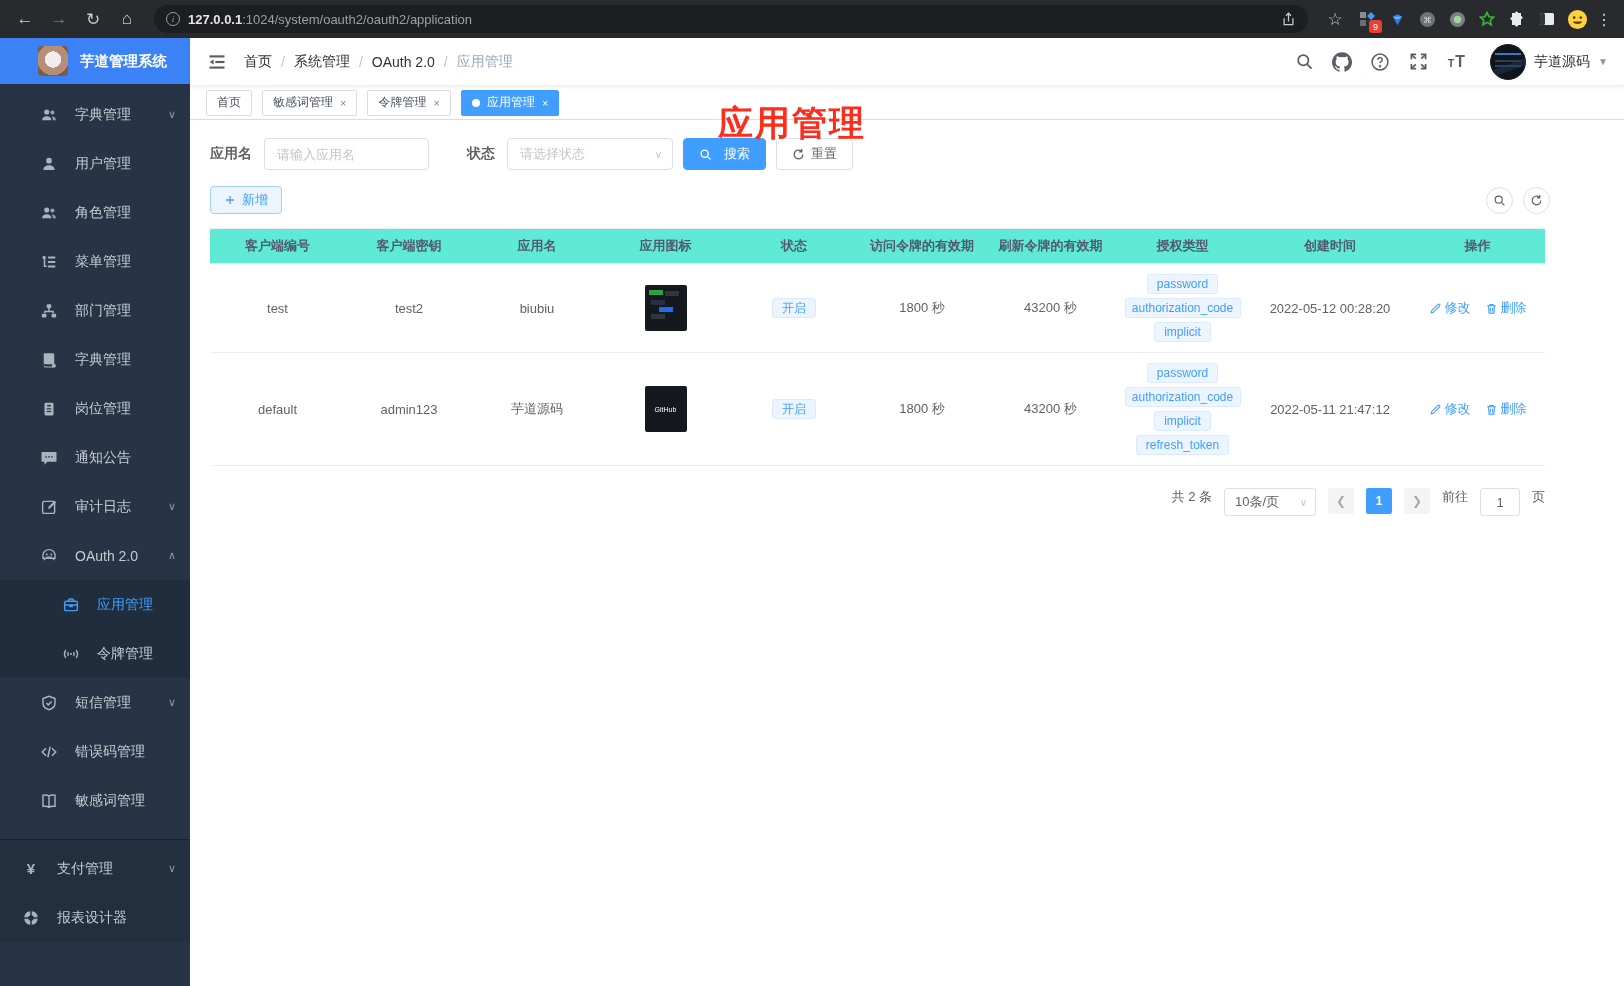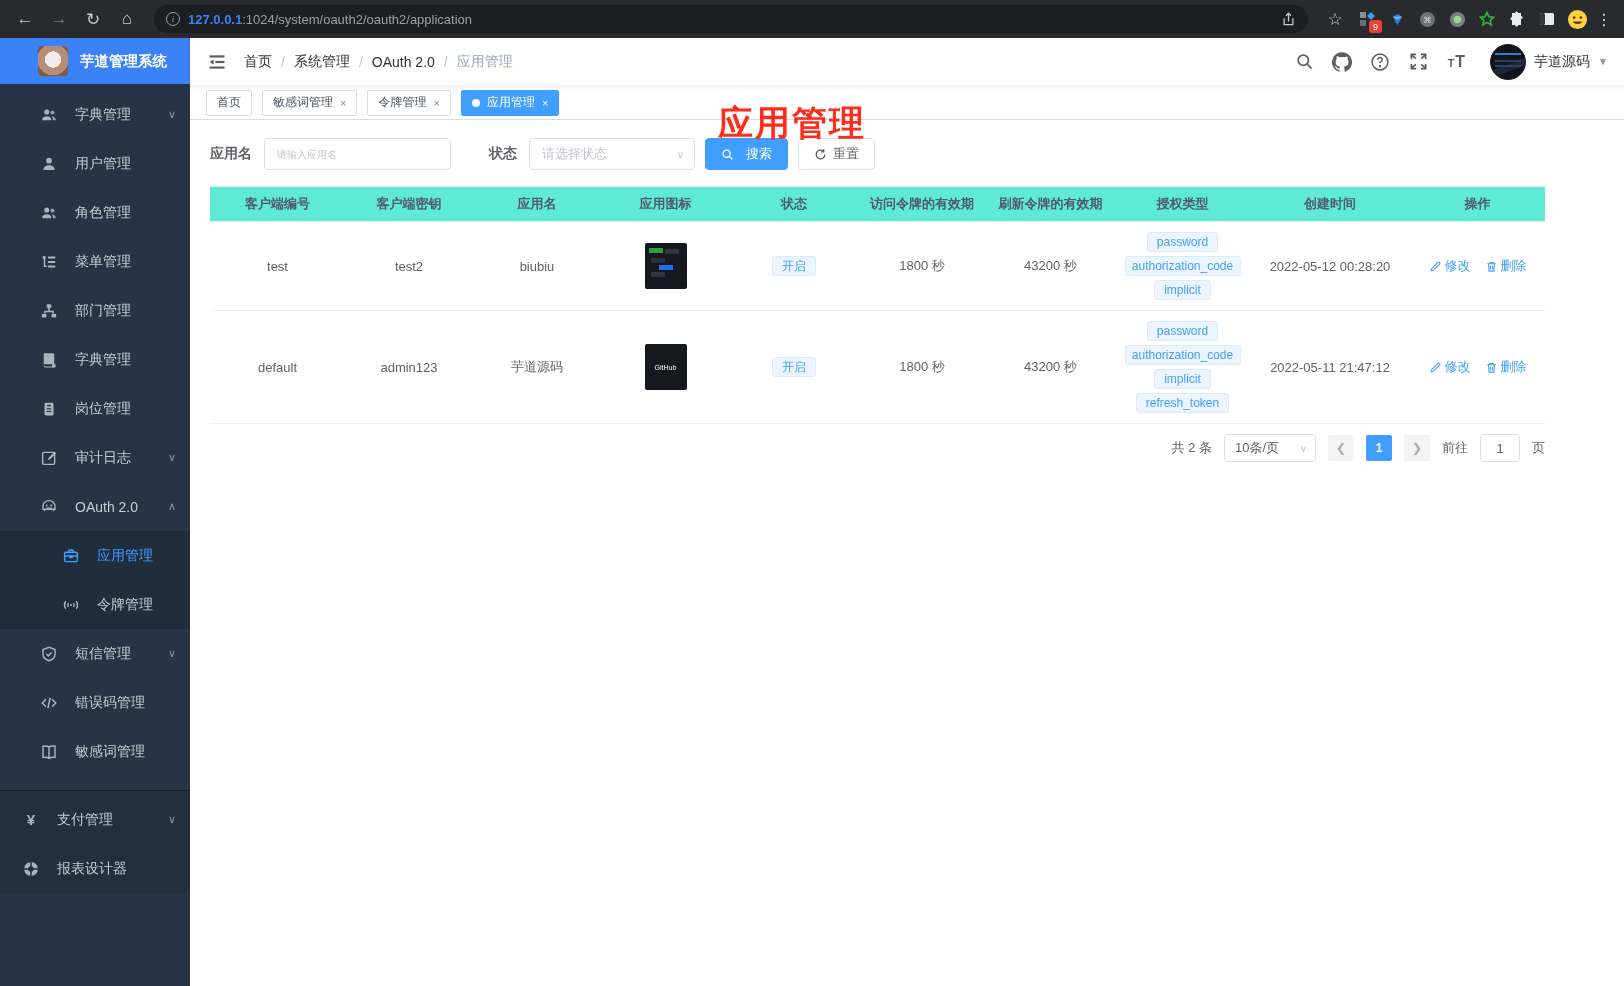--- a/index.html
+++ b/index.html
@@ -8,21 +8,21 @@
   .icn { display:inline-flex; align-items:center; justify-content:center; }
   .icn svg { display:block; }
 
   
   .browser { height:38px; background:#282a2d; display:flex; align-items:center; padding:0 10px; gap:4px; }
   .b-nav { color:#c8cace; font-size:17px; width:30px; height:30px; display:flex; align-items:center; justify-content:center; border-radius:50%; }
   .b-nav.dim { color:#74777b; }
   .urlbar { flex:1; height:28px; background:#1d1e21; border-radius:14px; margin:0 8px; display:flex; align-items:center; padding:0 12px; gap:8px; min-width:0; }
   .urlbar .info { width:14px; height:14px; border:1.4px solid #9aa0a6; border-radius:50%; color:#9aa0a6; font-size:9px; display:flex; align-items:center; justify-content:center; font-style:italic; font-family:"Liberation Serif",serif; }
   .url-text { font-size:13px; color:#9aa0a6; white-space:nowrap; overflow:hidden; }
-  .url-text b { color:#3b82f6; font-weight:700; }
+  .url-text b { color:#e5e5e5; font-weight:700; }
   .urlbar .share { margin-left:auto; }
   .ext { width:26px; height:26px; display:flex; align-items:center; justify-content:center; position:relative; color:#d7d9dc; }
   .ext .badge9 { position:absolute; right:-2px; bottom:-1px; background:#e94235; color:#fff; font-size:9px; min-width:13px; height:13px; border-radius:3px; display:flex; align-items:center; justify-content:center; padding:0 2px; }
   .dots { color:#d7d9dc; font-size:16px; letter-spacing:0; width:20px; text-align:center; }
 
   
   .app { display:flex; height:948px; }
   .sidebar { width:190px; background:#263445; color:#c5cbd3; display:flex; flex-direction:column; flex-shrink:0; }
   .logo-bar { height:46px; background:#3b82f6; display:flex; align-items:center; padding-left:38px; gap:12px; }
   .logo-img { width:30px; height:30px; border-radius:4px; background:radial-gradient(circle at 50% 45%, #f3ecec 0 36%, #b68d76 37% 70%, #7d5b48 71%); }
@@ -63,21 +63,21 @@
 
   .annotation { position:absolute; left:528px; top:62px; font-size:35px; font-weight:700; letter-spacing:2px; z-index:5; pointer-events:none; }
 
   .content { flex:1; padding:18px 20px 0 20px; overflow:hidden; }
   .inner { width:1340px; }
 
   
   .filters { display:flex; align-items:center; margin-bottom:16px; }
   .f-label { font-size:14px; color:#606266; font-weight:700; margin-right:12px; }
   .f-label.n2 { margin-left:38px; }
-  .f-input { width:187px; height:32px; border:1px solid #dcdfe6; border-radius:4px; padding:4px 12px; font-size:10px; color:#606266; outline:none; font-family:inherit; }
+  .f-input { width:165px; height:32px; border:1px solid #dcdfe6; border-radius:4px; padding:4px 12px; font-size:13px; color:#606266; outline:none; font-family:inherit; }
   .f-input::placeholder { color:#c0c4cc; }
   .f-select { width:166px; height:32px; border:1px solid #dcdfe6; border-radius:4px; display:flex; align-items:center; justify-content:space-between; padding:0 10px 0 12px; font-size:13px; color:#c0c4cc; cursor:pointer; }
   .f-select .sel-caret { color:#c0c4cc; }
   .btn { height:32px; border-radius:4px; font-size:13px; display:inline-flex; align-items:center; justify-content:center; gap:6px; cursor:pointer; border:1px solid #dcdfe6; background:#fff; color:#606266; padding:0 15px; font-family:inherit; }
   .btn.primary { background:#409eff; border-color:#409eff; color:#fff; }
   .btn.search-btn { margin-left:10px;gap:12px; }
   .btn.reset-btn { margin-left:10px; }
 
   .toolbar-row { display:flex; align-items:center; margin-bottom:14px; }
   .btn.add { height:28px; background:#ecf5ff; border:1px solid #a0cfff; color:#409eff; padding:0 13px; font-size:13px; }
@@ -94,21 +94,21 @@
   .app-icon.dark-screenshot:after { content:""; position:absolute; left:4px; top:5px; width:14px; height:5px; background:#2ea043; box-shadow:16px 1px 0 #30363d, 2px 10px 0 #263040, 10px 17px 0 #1f6feb, 2px 24px 0 #30363d; }
   .app-icon.github { display:flex; align-items:center; justify-content:center; color:#fff; font-size:7px; }
   .tag { display:inline-flex; align-items:center; justify-content:center; height:20px; padding:0 9px; background:#ecf5ff; border:1px solid #d9ecff; color:#409eff; border-radius:3px; font-size:12px; white-space:nowrap; }
   .tag.grant { max-width:116px; overflow:hidden; }
   .tags-col { display:flex; flex-direction:column; align-items:center; gap:4px; }
   .act-link { color:#409eff; display:inline-flex; align-items:center; gap:3px; cursor:pointer; font-size:13px; }
   .act-link + .act-link { margin-left:14px; }
   .act-link .icn { width:13px; height:13px; }
 
   
-  .pagination { display:flex; align-items:center; justify-content:flex-end; gap:12px; margin-top:10px; font-size:13px; color:#606266; width:1335px; }
+  .pagination { display:flex; align-items:flex-start; justify-content:flex-end; gap:12px; margin-top:22px; font-size:13px; color:#606266; width:1335px; }
   .pg-select { width:92px; height:28px; border:1px solid #dcdfe6; border-radius:3px; display:flex; align-items:center; justify-content:space-between; padding:0 8px 0 10px; color:#606266; cursor:pointer; }
   .pg-sq { width:26px; height:26px; border-radius:2px; background:#f4f4f5; color:#a8abb2; display:flex; align-items:center; justify-content:center; font-size:12px; cursor:pointer; }
   .pg-sq.page { background:#409eff; color:#fff; font-weight:700; }
   .pg-goto-input { width:40px; height:28px; border:1px solid #dcdfe6; border-radius:3px; text-align:center; font-size:13px; color:#606266; outline:none; font-family:inherit; }
   .sel-caret { font-size:10px; color:#c0c4cc; }
 </style>
 </head>
 <body>
 
 <div class="browser">
@@ -255,20 +255,31 @@
         <div class="mi">
           <span class="mi-ic icn">
             <svg viewBox="0 0 24 24" fill="currentColor">
               <rect x="6" y="3.5" width="12" height="17" rx="1.5"></rect>
               <rect x="9.5" y="6.5" width="5" height="2" fill="#263445"></rect>
               <rect x="9" y="11" width="6" height="1.6" fill="#263445"></rect>
               <rect x="9" y="14.5" width="6" height="1.6" fill="#263445"></rect>
             </svg>
           </span>
           <span>岗位管理</span>
+        </div>
+        <div class="mi">
+          <span class="mi-ic icn">
+            <svg viewBox="0 0 24 24" fill="currentColor">
+              <path d="M3 4h18a1 1 0 011 1v11a1 1 0 01-1 1H10l-4 4v-4H3a1 1 0 01-1-1V5a1 1 0 011-1z"></path>
+              <circle cx="8" cy="10.5" r="1.1" fill="#263445"></circle>
+              <circle cx="12" cy="10.5" r="1.1" fill="#263445"></circle>
+              <circle cx="16" cy="10.5" r="1.1" fill="#263445"></circle>
+            </svg>
+          </span>
+          <span>通知公告</span>
         </div>
         <div class="mi">
           <span class="mi-ic icn">
             <svg viewBox="0 0 24 24" fill="none" stroke="currentColor" stroke-width="1.9">
               <rect x="3.5" y="4.5" width="16" height="16" rx="2"></rect>
               <path d="M14.5 3l5.5 5.5M19.5 3.5l-8 8-1 3 3-1 8-8z" fill="currentColor" stroke="none"></path>
             </svg>
           </span>
           <span>审计日志</span>
           <span class="arrow">∨</span>
@@ -453,20 +464,43 @@
           <button class="btn reset-btn">
             <span class="icn" style="width:13px;height:13px;">
               <svg viewBox="0 0 24 24" width="13" height="13" fill="none" stroke="#606266" stroke-width="2.4">
                   <path d="M20 12a8 8 0 11-2.5-5.8M18 2v5h-5"></path>
                 </svg>
             </span>
             <span>重置</span>
           </button>
         </div>
 
+        <div class="toolbar-row">
+          <button class="btn add">
+            <span class="icn" style="width:12px;height:12px;">
+              <svg viewBox="0 0 24 24" width="12" height="12" fill="none" stroke="#409eff" stroke-width="2.6">
+                  <path d="M12 4v16M4 12h16"></path>
+                </svg>
+            </span>
+            <span>新增</span>
+          </button>
+          <div class="circ-group">
+            <div class="circ">
+              <svg viewBox="0 0 24 24" width="13" height="13" fill="none" stroke="currentColor" stroke-width="2.2">
+                  <circle cx="10.5" cy="10.5" r="6.5"></circle>
+                  <path d="M15.5 15.5L21 21"></path>
+                </svg>
+            </div>
+            <div class="circ">
+              <svg viewBox="0 0 24 24" width="13" height="13" fill="none" stroke="currentColor" stroke-width="2.2">
+                  <path d="M20 12a8 8 0 11-2.5-5.8M18 2v5h-5"></path>
+                </svg>
+            </div>
+          </div>
+        </div>
 
         <div class="table" id="table">
             <div class="thead">
               <div class="th" style="width: 135px;">客户端编号</div>
               <div class="th" style="width: 128px;">客户端密钥</div>
               <div class="th" style="width: 128px;">应用名</div>
               <div class="th" style="width: 129px;">应用图标</div>
               <div class="th" style="width: 128px;">状态</div>
               <div class="th" style="width: 128px;">访问令牌的有效期</div>
               <div class="th" style="width: 129px;">刷新令牌的有效期</div>

